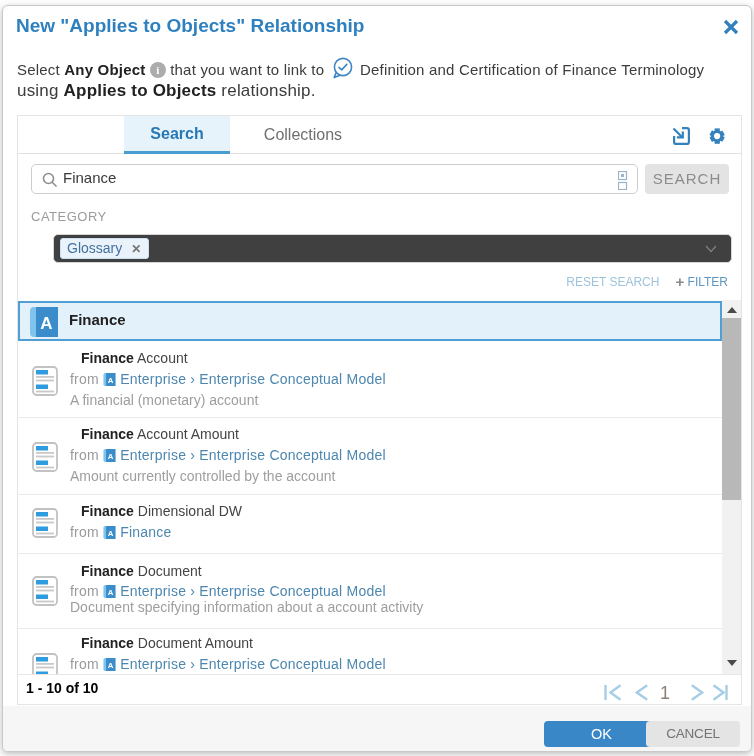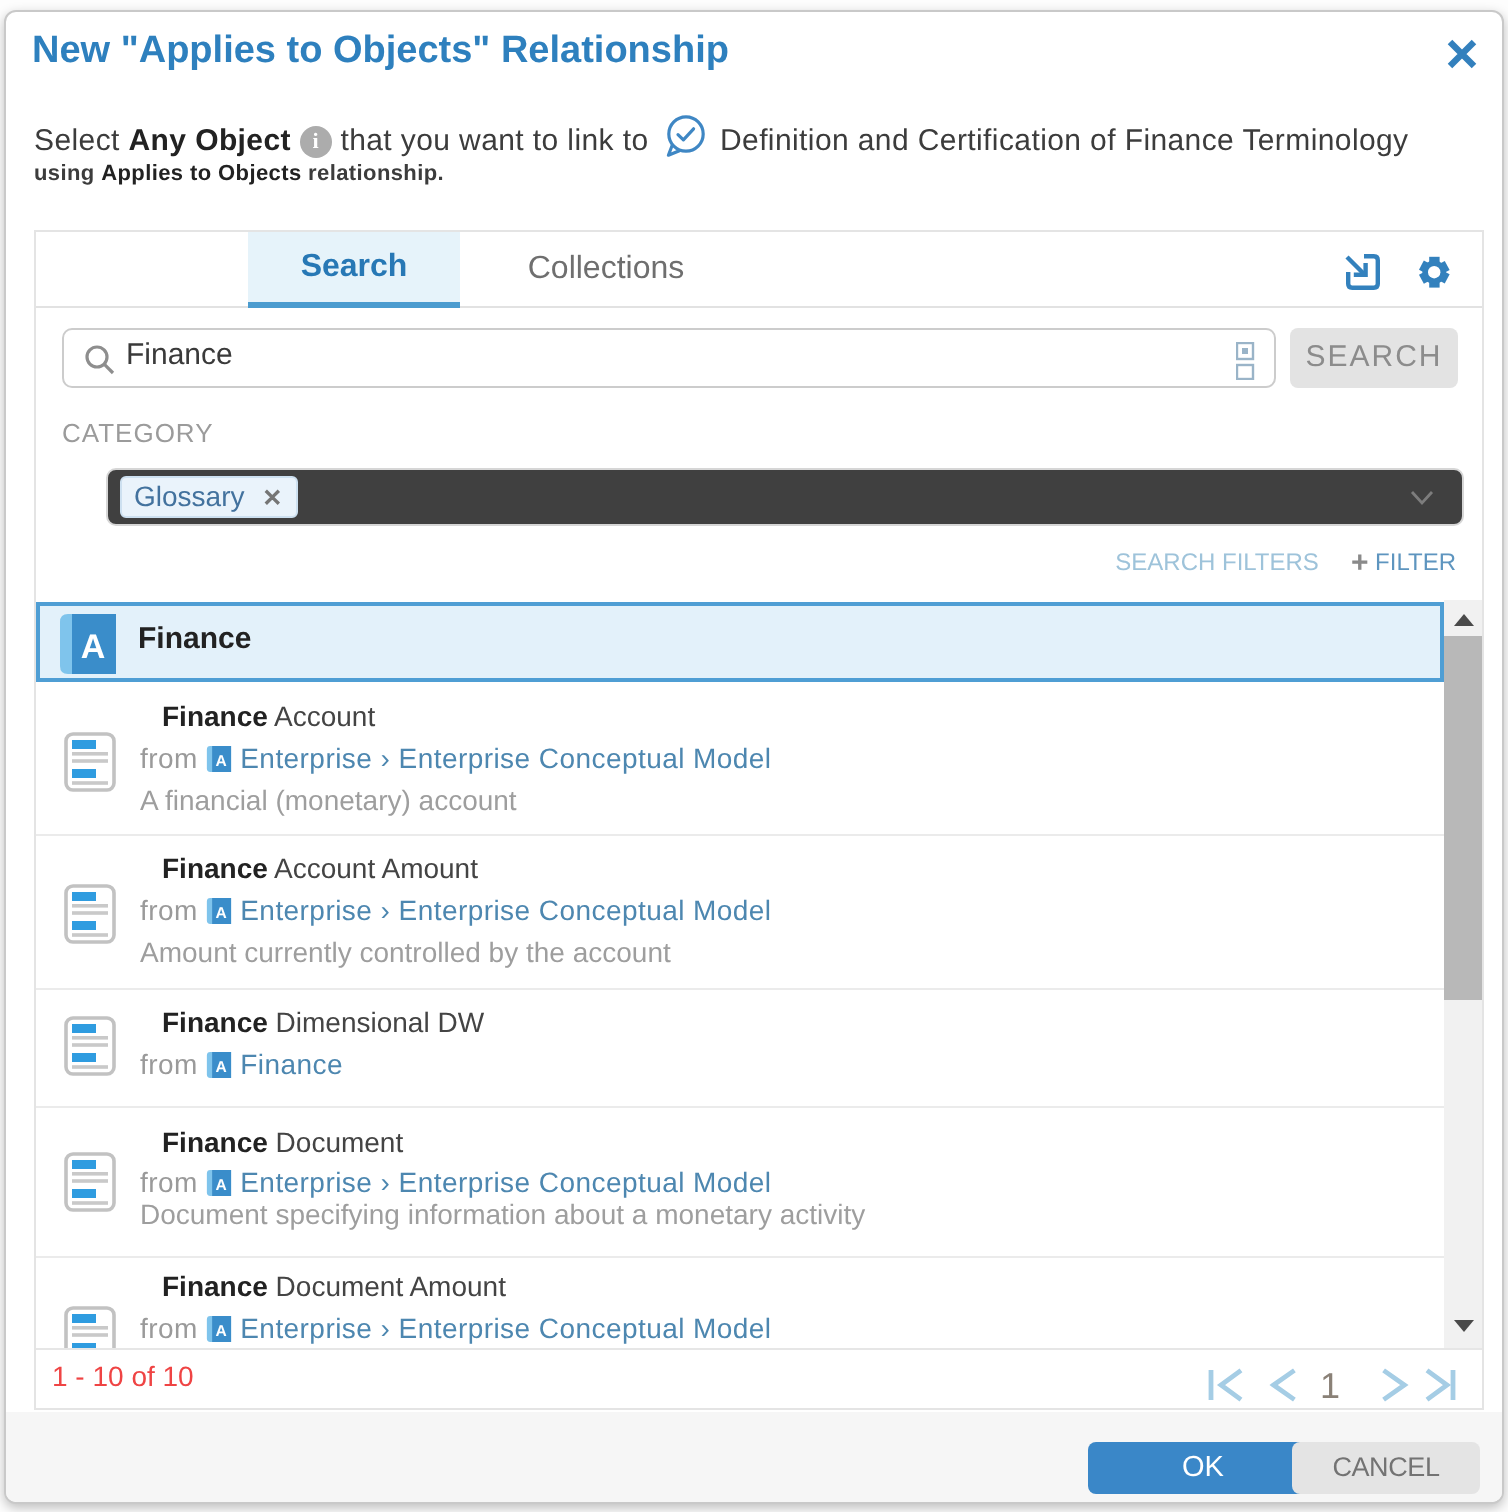--- a/index.html
+++ b/index.html
@@ -6,21 +6,21 @@
 html,body { width:754px; height:756px; background:#fdfdfd; font-family:"Liberation Sans",sans-serif; overflow:hidden; }
 #dialog {
   position:absolute; left:2px; top:5px; width:750px; height:747px;
   background:#fff; border:1px solid #c9c9c9; border-radius:6px;
   box-shadow:0 2px 6px rgba(0,0,0,0.25);
   overflow:hidden;
 }
 #title { position:absolute; left:13px; top:9px; font-size:19px; font-weight:bold; color:#2e80be; }
 #closex { position:absolute; left:720px; top:13px; }
 #desc1 { position:absolute; left:14px; top:51px; font-size:15px; letter-spacing:0.2px; color:#3c3c3c; white-space:nowrap; }
-#desc2 { position:absolute; left:14px; top:75px; font-size:11px; letter-spacing:0.2px; color:#3c3c3c; white-space:nowrap;font-weight:bold; }
+#desc2 { position:absolute; left:14px; top:75px; font-size:17px; letter-spacing:0.2px; color:#3c3c3c; white-space:nowrap; }
 #desc1 b, #desc2 b { color:#222; }
 .infoicon { display:inline-block; width:16px; height:16px; border-radius:50%; background:#acacac; color:#fff; font-size:11px; font-weight:bold; text-align:center; line-height:16px; vertical-align:1px; font-family:"Liberation Serif",serif; }
 #panel { position:absolute; left:14px; top:109px; width:725px; height:590px; border:1px solid #e4e4e4; background:#fff; }
 
 #tabs { position:absolute; left:0; top:0; width:723px; height:38px; border-bottom:1px solid #e2e2e2; }
 .tab { position:absolute; top:0; height:38px; font-size:16px; color:#6f6f6f; text-align:center; line-height:38px; }
 #tab-browse { left:0px; width:106px; }
 #tab-search { left:106px; width:106px; background:#e6f3fa; color:#2778b5; font-weight:bold; border-bottom:3px solid #4b9ccf; line-height:35px; }
 #tab-coll { left:212px; width:146px; }
 #icon-import { position:absolute; left:654px; top:10px; }
@@ -51,21 +51,21 @@
 .rfrom { position:absolute; left:52px; top:29px; font-size:14px; letter-spacing:0.22px; color:#9a9a9a; white-space:nowrap; }
 .rfrom a { color:#4d87b0; text-decoration:none; }
 .rfrom .sepchv { color:#4d87b0; }
 .rdesc { position:absolute; left:52px; top:50px; font-size:14px; color:#9e9e9e; white-space:nowrap; }
 .docicon { position:absolute; left:14px; top:24px; }
 
 #sbar { position:absolute; left:704px; top:0; width:19px; height:374px; background:#f1f1f1; }
 #sbar .thumb { position:absolute; left:0px; top:18px; width:19px; height:182px; background:#b8b8b8; }
 
 #pager { position:absolute; left:0; top:566px; width:723px; height:25px; }
-#count { position:absolute; left:8px; top:-2px; font-size:14px; font-weight:normal; color:#ef4444; }
+#count { position:absolute; left:8px; top:-2px; font-size:14px; font-weight:bold; color:#000000; }
 
 #footer { position:absolute; left:0; top:700px; width:748px; height:46px; background:#f6f6f6; }
 #okbtn { position:absolute; left:541px; top:15px; width:115px; height:26px; background:#3a87c8; border-radius:4px; color:#fff; font-size:14.5px; text-align:center; line-height:26px; }
 #cancelbtn { position:absolute; left:643px; top:15px; width:94px; height:26px; background:#e4e4e4; border-radius:4px; color:#737373; font-size:13.5px; letter-spacing:-0.2px; text-align:center; line-height:26px; }
 </style>
 </head>
 <body>
 <div id="dialog">
   <div id="title">New "Applies to Objects" Relationship</div>
   <div id="closex">
@@ -119,21 +119,21 @@
         </svg>
       </div>
       <div id="searchbtn">SEARCH</div>
       <div id="catlabel">CATEGORY</div>
       <div id="catselect">
         <span id="chip">Glossary <span class="x">✕</span></span>
         <svg id="chevron" width="12" height="8" viewBox="0 0 12 8">
             <path d="M1 1 L6 6.5 L11 1" fill="none" stroke="#7d7d7d" stroke-width="1.4"></path>
           </svg>
       </div>
-      <div id="filters"><span class="rf">SEARCH FILTERS</span><span class="plus">+</span> <span class="fl">FILTER</span></div>
+      <div id="filters"><span class="rf">RESET SEARCH</span><span class="plus">+</span> <span class="fl">FILTER</span></div>
 
       <div id="list">
         <div id="selrow">
           <svg style="position:absolute;left:10px;top:4px;" width="28" height="30" viewBox="0 0 28 30">
             <path d="M0 4 Q0 0 4 0 L6 0 L6 30 L4 30 Q0 30 0 26 Z" fill="#7fc4ec"></path>
             <rect x="6" y="0" width="22" height="30" fill="#3a8dca"></rect>
             <text x="16.5" y="22" font-size="17" font-weight="bold" fill="#fff" text-anchor="middle" font-family="Liberation Sans">A</text>
           </svg>
           <span style="position:absolute;left:49px;top:8px;font-size:15px;font-weight:bold;color:#222;">Finance</span>
         </div>
@@ -202,21 +202,21 @@
             <rect x="4" y="13.6" width="18" height="1.8" fill="#c9c9c9"></rect>
             <rect x="4" y="18.5" width="12" height="4.5" fill="#2f9ce0"></rect>
             <rect x="4" y="24.6" width="18" height="1.8" fill="#c9c9c9"></rect>
           </svg>
           <div class="rtitle" style="top:9px;"><b>Finance</b> Document</div>
           <div class="rfrom">from <svg width="13" height="13" viewBox="0 0 28 30" style="vertical-align:-2px;">
                 <path d="M0 4 Q0 0 4 0 L6 0 L6 30 L4 30 Q0 30 0 26 Z" fill="#7fc4ec"></path>
                 <rect x="6" y="0" width="22" height="30" fill="#3a8dca"></rect>
                 <text x="16.5" y="23" font-size="18" font-weight="bold" fill="#fff" text-anchor="middle" font-family="Liberation Sans">A</text>
               </svg> <a>Enterprise</a> <span class="sepchv">›</span> <a>Enterprise Conceptual Model</a></div>
-          <div class="rdesc" style="top:45px;">Document specifying information about a monetary activity</div>
+          <div class="rdesc" style="top:45px;">Document specifying information about a account activity</div>
         </div>
         <div class="sep" style="top:328px;"></div>
 
         <div class="row" style="top:329px;height:45px;overflow:hidden;">
           <svg class="docicon" width="26" height="30" viewBox="0 0 26 30">
             <rect x="1" y="1" width="24" height="28" rx="3.5" fill="#fff" stroke="#c2c2c2" stroke-width="1.8"></rect>
             <rect x="4" y="4" width="12" height="4.5" fill="#2f9ce0"></rect>
             <rect x="4" y="10" width="18" height="1.8" fill="#c9c9c9"></rect>
             <rect x="4" y="13.6" width="18" height="1.8" fill="#c9c9c9"></rect>
             <rect x="4" y="18.5" width="12" height="4.5" fill="#2f9ce0"></rect>

